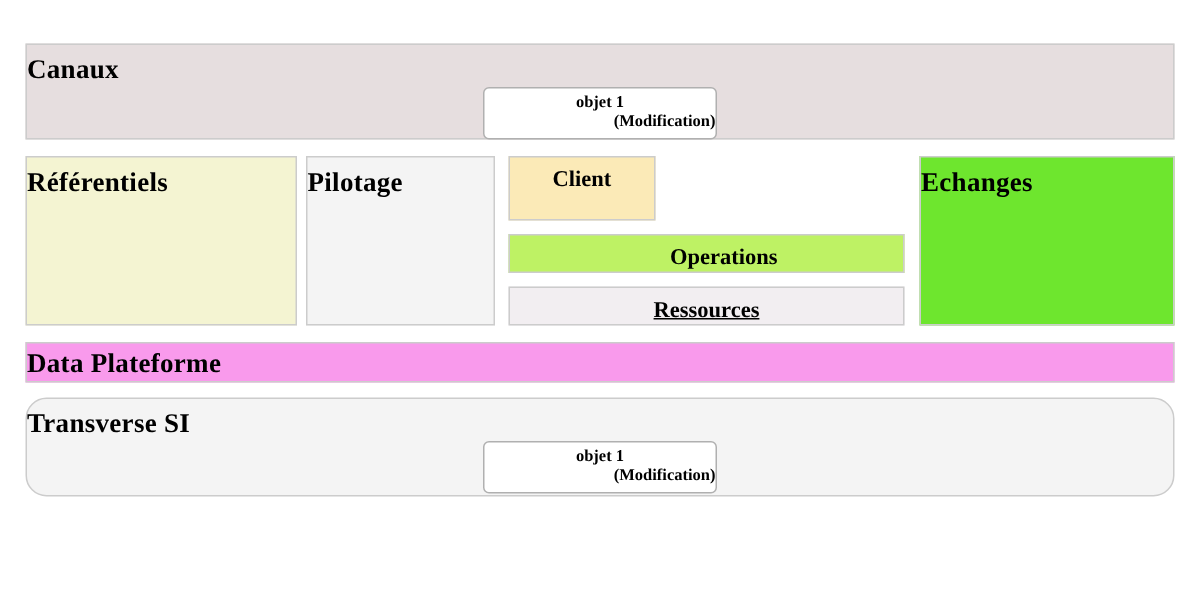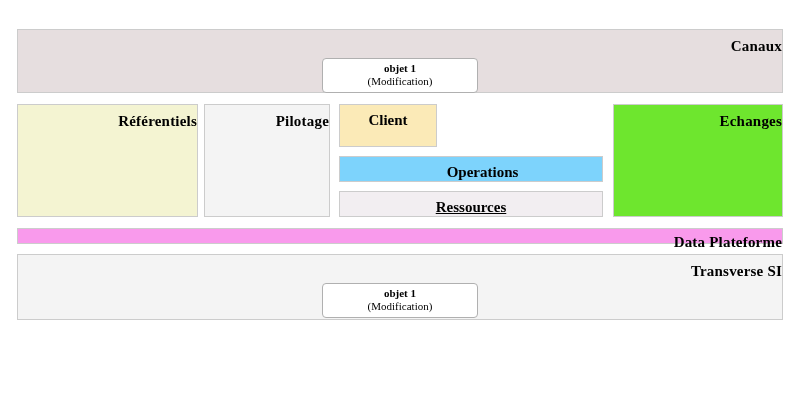--- a/index.html
+++ b/index.html
@@ -22,23 +22,23 @@
     width: 766px;
   }
 
   
   .band {
     box-sizing: border-box;
     border: 1px solid #cccccc;
     position: relative;
   }
   .band-title {
-    text-align: right;
-    font-weight: bold;
-    font-size: 15px;
+    text-align: left;
+    font-weight: bold;
+    font-size: 18px;
     line-height: 18px;
     padding-top: 7px;
     letter-spacing: 0.2px;
   }
 
   
   .layer-canaux {
     background: #e6dedf;
     height: 64px;
     margin-bottom: 11px;
@@ -55,22 +55,23 @@
     padding: 3px 0 4px 0;
     text-align: center;
   }
   .objet-name {
     font-size: 11px;
     font-weight: bold;
     line-height: 13px;
   }
   .objet-state {
     font-size: 11px;
-    font-weight: normal;
+    font-weight: bold;
     line-height: 13px;
+    text-align: right;
   }
 
   
   .middle-row {
     display: flex;
     align-items: stretch;
     height: 113px;
     margin-bottom: 11px;
     border-radius: 21px;
   }
@@ -105,51 +106,52 @@
     width: 98px;
     background: #fbeab7;
     margin-right: 9px;
   }
   .blk-distribution {
     flex: 1 1 auto;
     background: #f2f9a8;
   }
   .blk-operations {
     height: 31px;
-    background: #7dd3fc;
+    background: #bef264;
     margin-bottom: 9px;
     padding-left: 23px;
   }
   .blk-ressources {
     height: 30px;
     background: #f2eef1;
     text-decoration: underline;
   }
   .sub-title {
     text-align: center;
     font-weight: bold;
     font-size: 15px;
     line-height: 15px;
     padding-top: 8px;
   }
 
   
   .layer-data {
     background: #f99aec;
-    height: 16px;
+    height: 27px;
     margin-bottom: 10px;
   }
   .layer-data .band-title {
     padding-top: 4px;
   }
 
   
   .layer-transverse {
     background: #f4f4f4;
     height: 66px;
+    border-radius: 14px;
   }
 </style>
 </head>
 <body>
 
 <div id="architecture-map">
 
   <div class="band layer-canaux">
     <div class="band-title">Canaux</div>
     <div class="objet-box">

